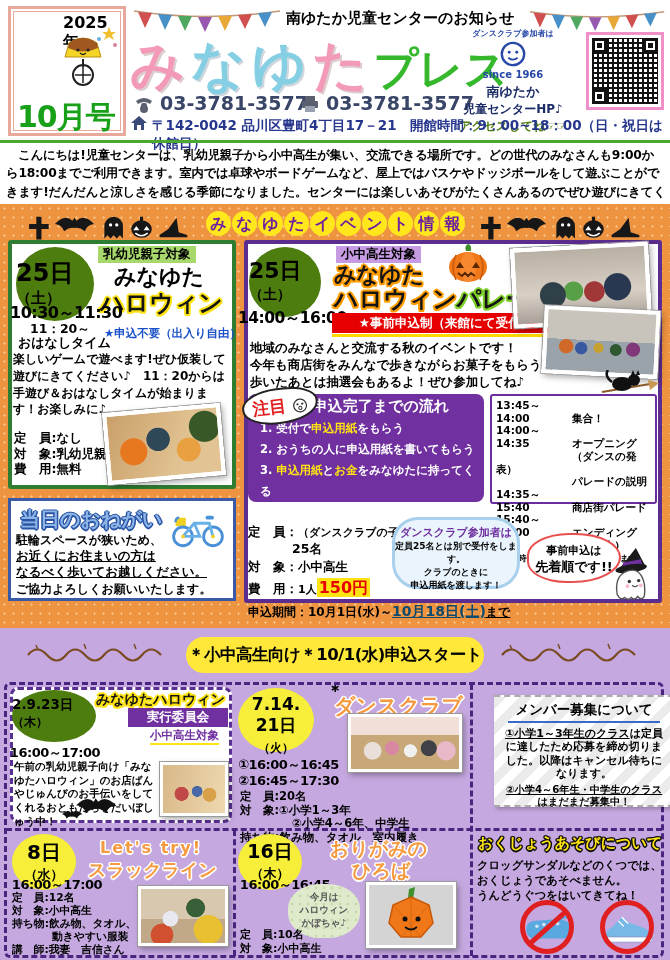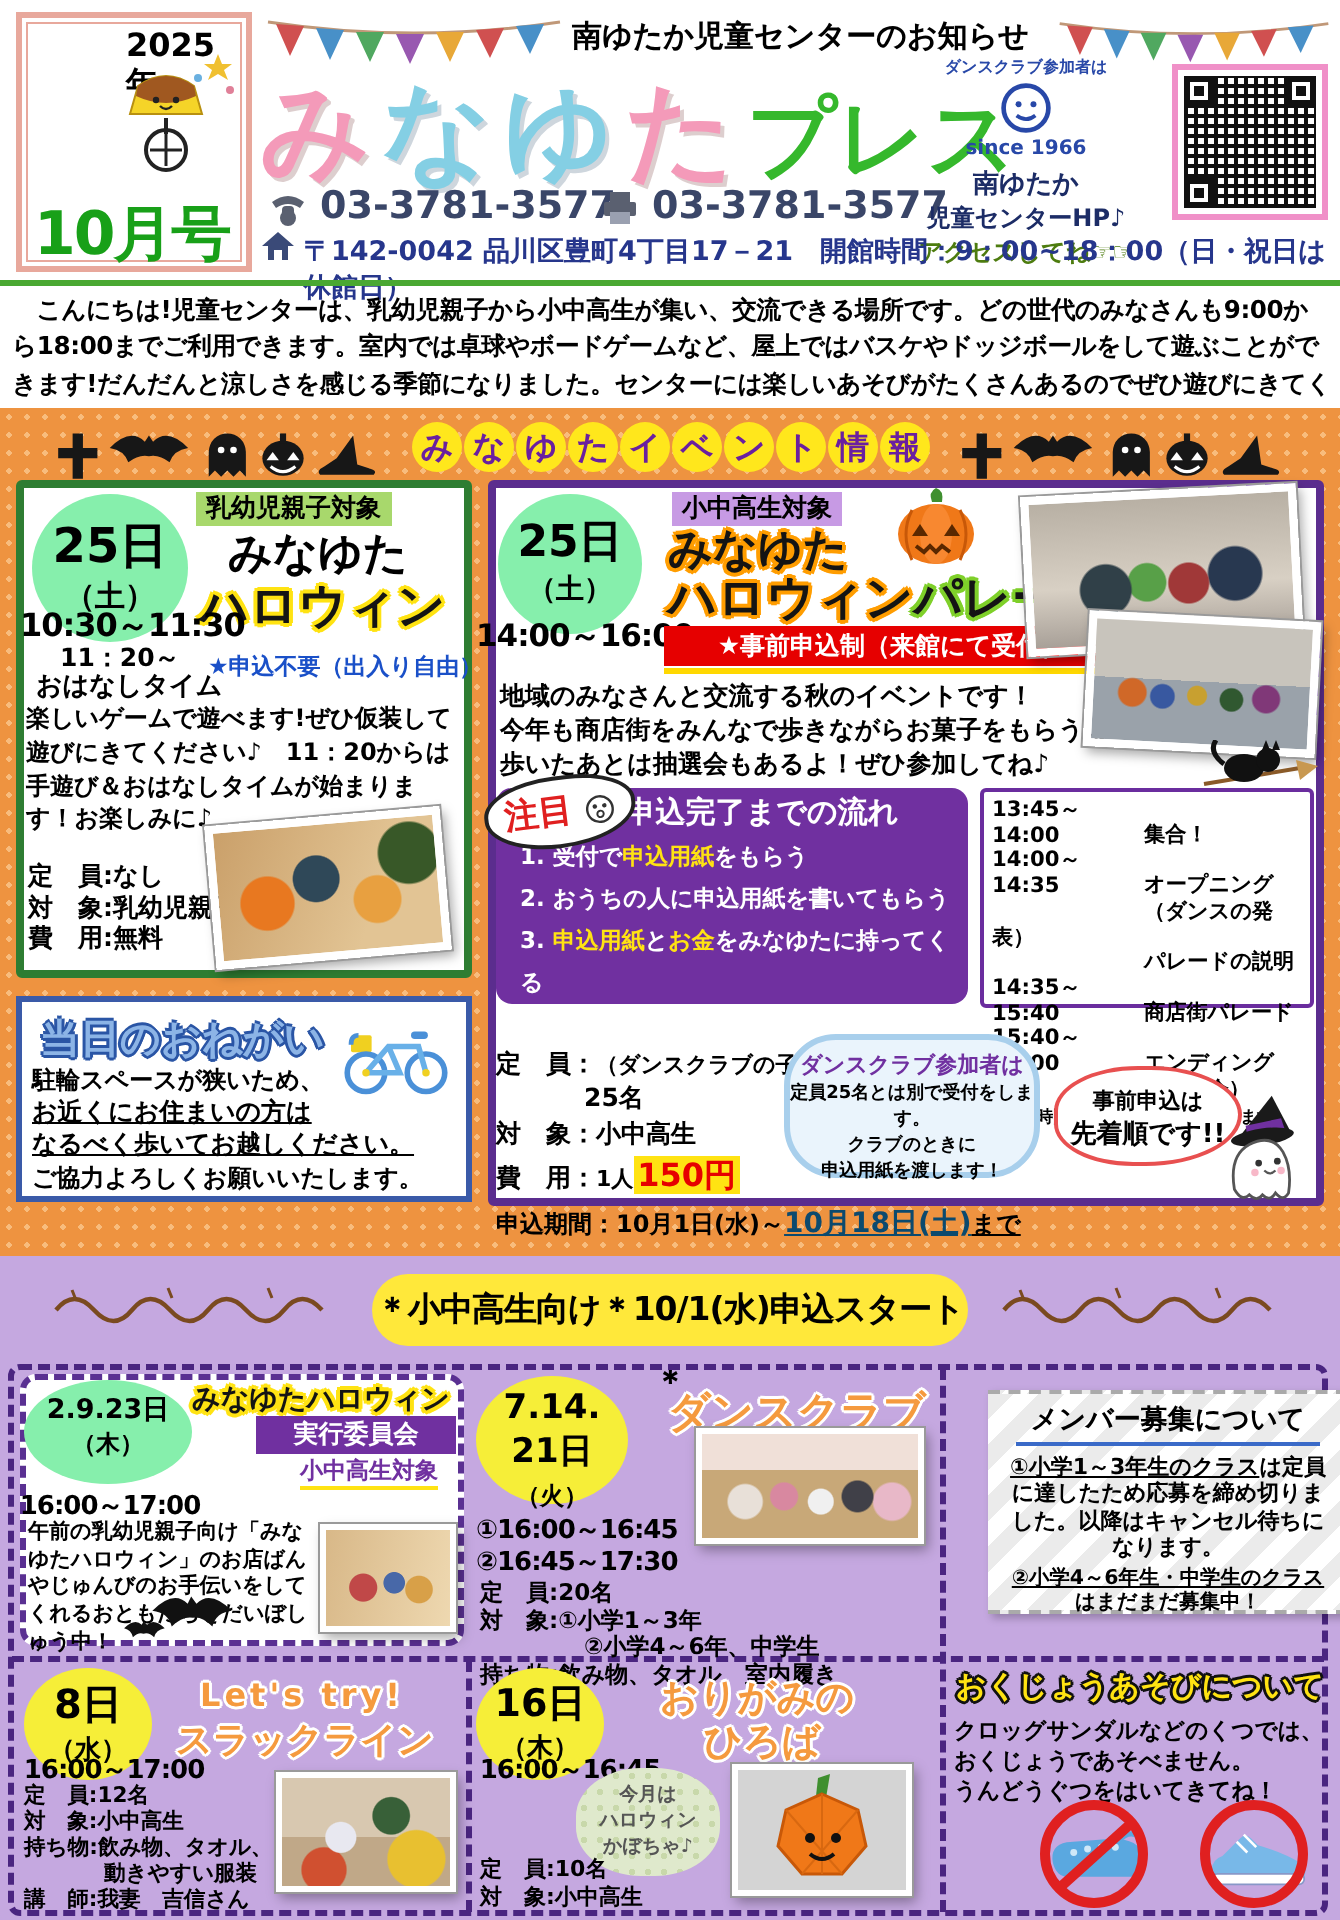--- a/index.html
+++ b/index.html
@@ -7,21 +7,21 @@
   #page { position:relative; width:670px; height:960px; background:#fff; overflow:hidden; margin:0 auto; font-weight:bold; }
   .abs { position:absolute; }
   .b { font-weight:bold; color:#000; }
   
   .oy { color:#141414; text-shadow:2px 0 #ffe312,-2px 0 #ffe312,0 2px #ffe312,0 -2px #ffe312,1.5px 1.5px #ffe312,-1.5px 1.5px #ffe312,1.5px -1.5px #ffe312,-1.5px -1.5px #ffe312; }
   .oo { color:#141414; text-shadow:2px 0 #ff9d00,-2px 0 #ff9d00,0 2px #ff9d00,0 -2px #ff9d00,1.5px 1.5px #ff9d00,-1.5px 1.5px #ff9d00,1.5px -1.5px #ff9d00,-1.5px -1.5px #ff9d00; }
   .og { color:#141414; text-shadow:2px 0 #7fd02a,-2px 0 #7fd02a,0 2px #7fd02a,0 -2px #7fd02a,1.5px 1.5px #7fd02a,-1.5px 1.5px #7fd02a,1.5px -1.5px #7fd02a,-1.5px -1.5px #7fd02a; }
   .ob { color:#8cb4e6; text-shadow:1.5px 0 #2a55a5,-1.5px 0 #2a55a5,0 1.5px #2a55a5,0 -1.5px #2a55a5,1px 1px #2a55a5,-1px 1px #2a55a5; }
   .ow { color:#f59a3e; text-shadow:1.5px 0 #fff,-1.5px 0 #fff,0 1.5px #fff,0 -1.5px #fff,1px 1px #fff,-1px -1px #fff,1px -1px #fff,-1px 1px #fff; }
   .oblk { color:#ffe312; text-shadow:1.5px 0 #111,-1.5px 0 #111,0 1.5px #111,0 -1.5px #111,1px 1px #111,-1px -1px #111,1px -1px #111,-1px 1px #111; }
-  .circle { background:#86efac; border-radius:50%; text-align:center; }
+  .circle { background:#4d7c0f; border-radius:50%; }
   .ul { text-decoration:underline; }
   .photo { border:4px solid #fff; box-shadow:0 0 0 1px #9a9a9a,2px 3px 6px rgba(0,0,0,.35); }
   .banchar { display:inline-block; width:25px; height:25px; line-height:25px; border-radius:50%; background:#ffe71c; color:#6a1fa0; font-size:16px; text-align:center; margin-right:1px; font-weight:bold; }
   .orange-bg { background-color:#ee9340; background-image:radial-gradient(#f8bc7d 1.3px, transparent 1.4px); background-size:9px 9px; }
   .qr-grid { background-image:repeating-linear-gradient(0deg,#111 0 2px,transparent 2px 5px),repeating-linear-gradient(90deg,#111 0 2px,transparent 2px 5px); }
   .finder { position:absolute; width:15px; height:15px; border:3px solid #111; background:#fff; }
   .finder::after { content:""; position:absolute; left:2px; top:2px; width:5px; height:5px; background:#111; }
   .stripes { background:#fff; background-image:repeating-linear-gradient(135deg,#ebebeb 0 9px,#fff 9px 18px);margin-left:16px; }
 </style>
 </head>

